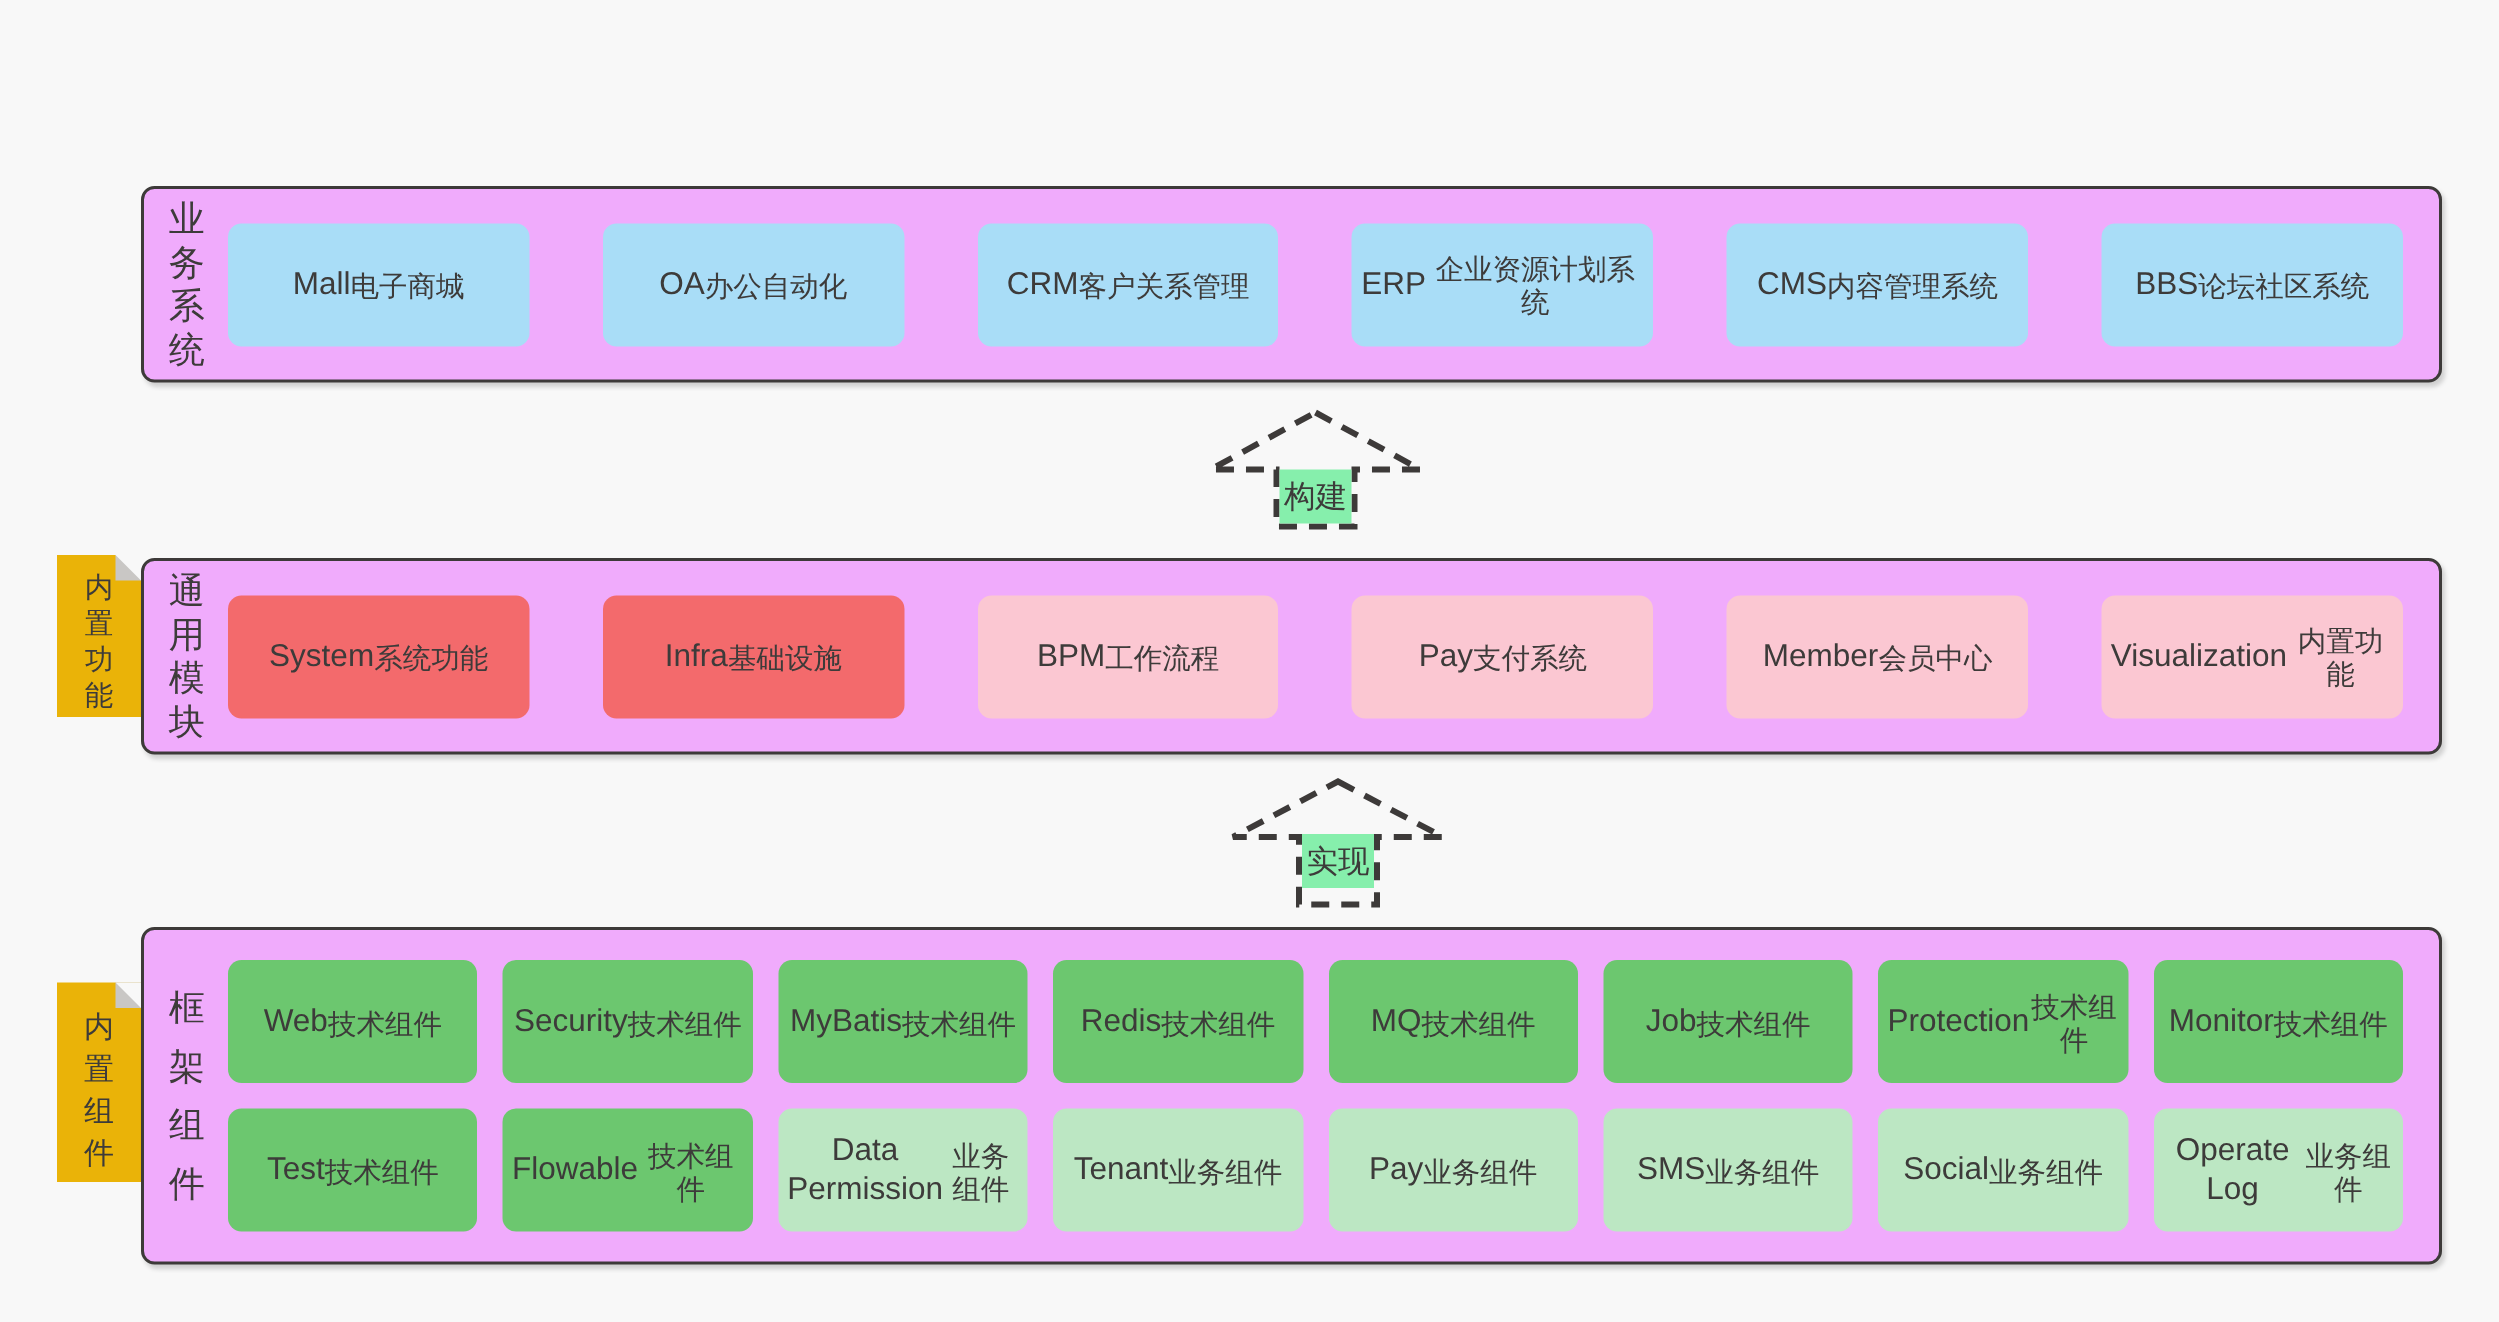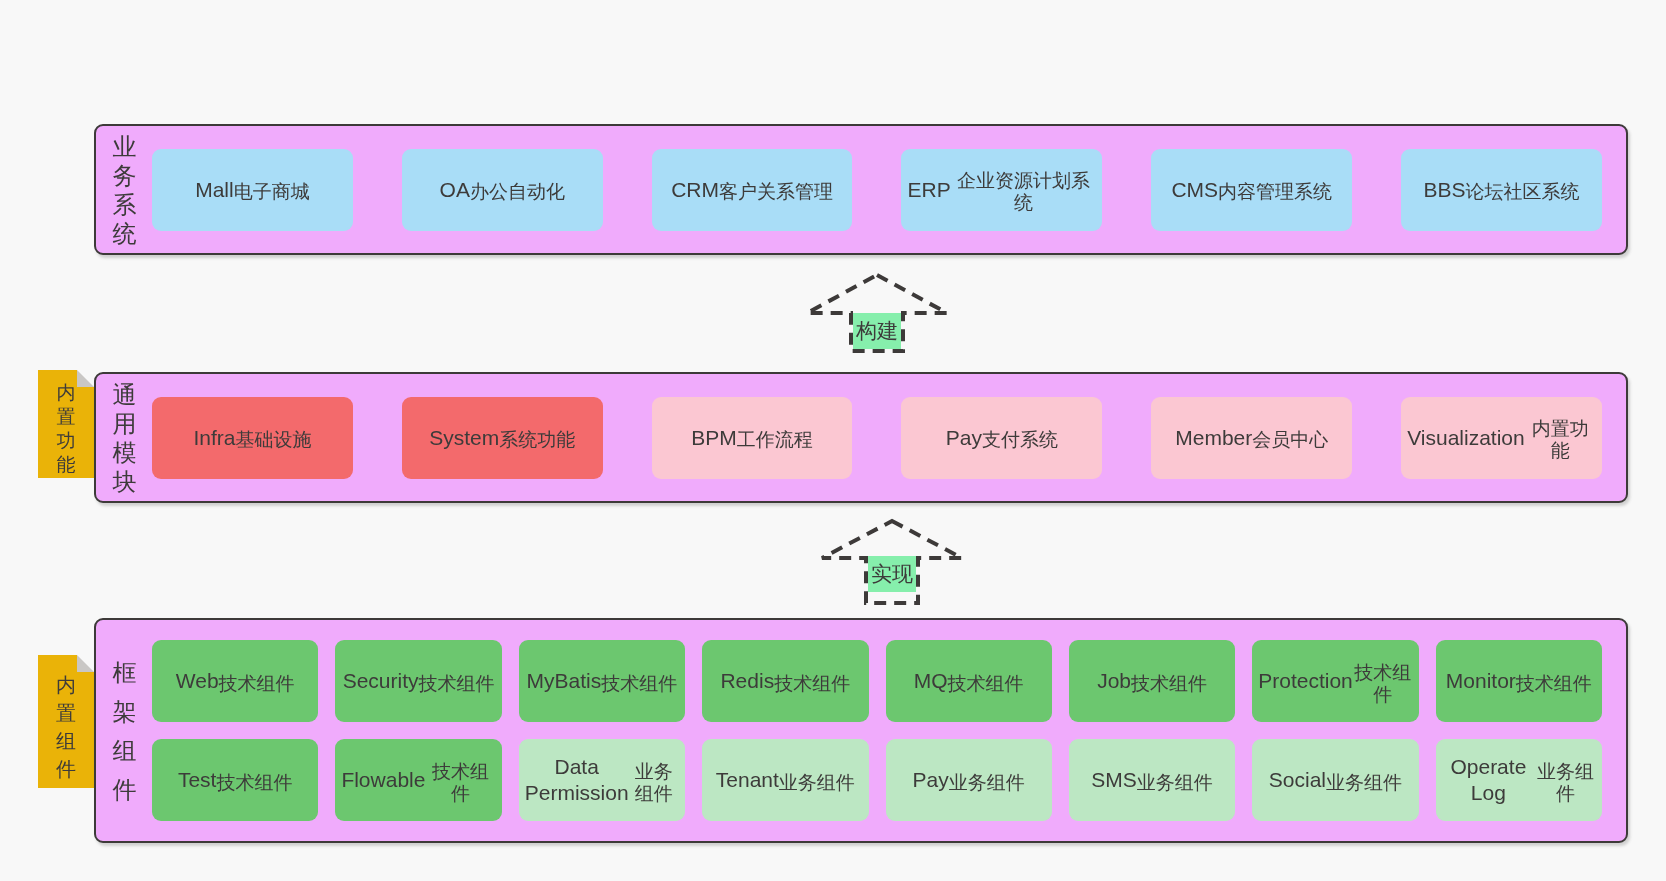--- a/index.html
+++ b/index.html
@@ -124,26 +124,26 @@
     <svg width="150" height="82" viewBox="0 0 150 82">
       <path class="arrow-path" d="M75 3 L145 41 L101 41 L101 79 L49 79 L49 41 L5 41 Z"></path>
     </svg>
     <div class="arrow-label">构建</div>
   </div>
 
   <section class="layer layer-2">
     <div class="vlabel">通用模块</div>
     <div class="grid grid-6">
       <div class="box v-red">
+        <span class="en">System</span>
+        <span class="cn">系统功能</span>
+      </div>
+      <div class="box v-red">
         <span class="en">Infra</span>
         <span class="cn">基础设施</span>
-      </div>
-      <div class="box v-red">
-        <span class="en">System</span>
-        <span class="cn">系统功能</span>
       </div>
       <div class="box v-pink">
         <span class="en">BPM</span>
         <span class="cn">工作流程</span>
       </div>
       <div class="box v-pink">
         <span class="en">Pay</span>
         <span class="cn">支付系统</span>
       </div>
       <div class="box v-pink">

